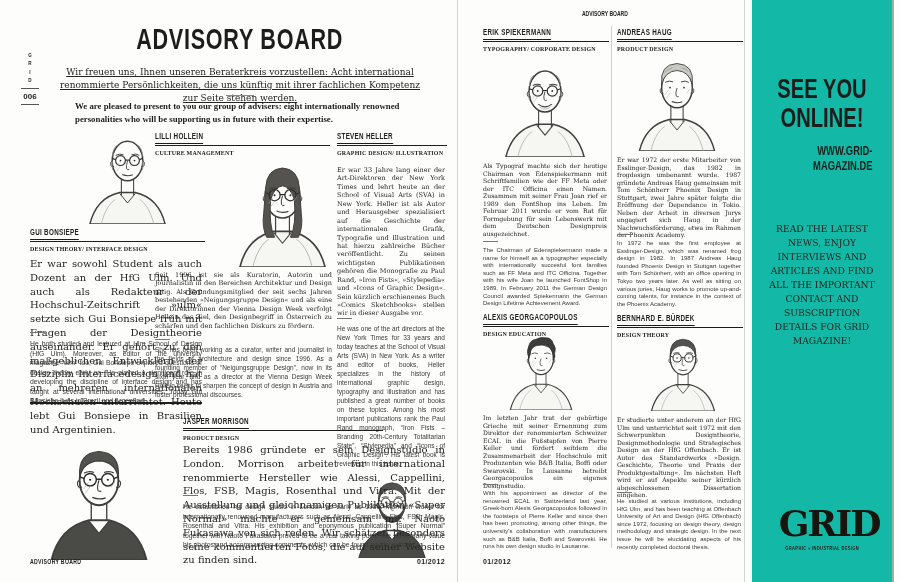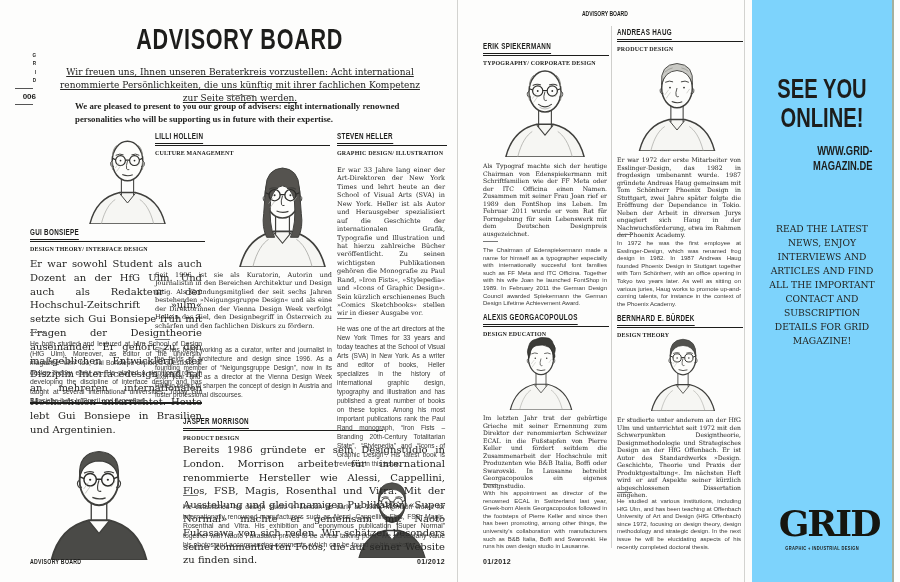--- a/index.html
+++ b/index.html
@@ -18,21 +18,21 @@
   .sm.bio-de{font-size:6.5px;line-height:1.3;}
   .sm.bio-en{font-size:6.5px;line-height:1.38;}
   .xs.bio-de{font-size:6.1px;line-height:1.24;}
   .xs.bio-en{font-size:6.0px;line-height:1.27;}
   .pdiv{border-top:1px solid #777;width:15px;}
   .portrait{display:flex;align-items:flex-end;justify-content:center;}
   .portrait svg{width:100%;height:100%;}
   .vline{border-left:1px solid #d3d3d0;width:0;}
   .footer-label{font-size:7px;letter-spacing:.4px;}
   
-  #marginStrip{left:12px;top:52px;width:24px;text-align:right;}
+  #marginStrip{left:18px;top:52px;width:24px;text-align:center;}
   #marginLetters{font-size:4.6px;font-weight:700;line-height:1.8;letter-spacing:0;}
   .mrule{border-top:1px solid #555;margin:3px 3px;}
   #marginNum{font-size:8px;}
   #pgTitle{left:40px;top:22px;width:400px;text-align:center;font-size:30px;letter-spacing:1px;}
   #introDe{left:58px;top:66px;width:364px;text-align:center;font-family:"DejaVu Serif",serif;font-size:9px;line-height:1.45;color:#242422;text-decoration:underline;}
   #introDiv{left:226px;top:95px;width:28px;border-top:1px solid #8a8a86;}
   #introEn{left:75px;top:100px;width:330px;font-family:"Liberation Serif",serif;font-weight:700;font-size:8.8px;line-height:1.45;}
   #b-portrait{left:55px;top:126px;width:145px;height:98px;}
   #b-head{left:30px;top:227px;width:175px;}
   #b-de{left:30px;top:257px;width:172px;}
@@ -53,21 +53,21 @@
   #m-portrait{left:36px;top:436px;width:126px;height:124px;}
   #m-de{left:183px;top:443px;width:262px;}
   #m-div{left:183px;top:495px;}
   #m-en{left:183px;top:502px;width:262px;}
   #lfootLabel{left:30px;top:558px;}
   #lfootIssue{left:360px;top:558px;width:85px;text-align:right;}
   
   #gutter{left:457px;top:0;height:582px;}
   #rheader{left:520px;top:10px;width:170px;text-align:center;font-size:7px;}
   #coldiv{left:611px;top:26px;height:522px;border-left:1px solid #cfcfcc;}
-  #sp-head{left:483px;top:41px;width:126px;}
+  #sp-head{left:483px;top:27px;width:126px;}
   #sp-portrait{left:489px;top:55px;width:112px;height:102px;}
   #sp-de{left:483px;top:162px;width:124px;}
   #sp-div{left:483px;top:241px;}
   #sp-en{left:483px;top:247px;width:124px;}
   #al-head{left:483px;top:312px;width:126px;}
   #al-portrait{left:494px;top:330px;width:94px;height:80px;}
   #al-de{left:483px;top:414px;width:124px;}
   #al-div{left:483px;top:484px;}
   #al-en{left:483px;top:490px;width:124px;}
   #rfootIssue{left:483px;top:558px;}
@@ -348,21 +348,21 @@
         <path d="M36 48 l4.5 -6 M37.5 52 l5 -7 M61 46 l3.5 -5" stroke="#b0b0aa" stroke-width="0.6"></path>
       </svg>
     </div>
   <div class="abs bio-de xs" id="bu-de">Er studierte unter anderem an der HfG Ulm und unterrichtet seit 1972 mit den Schwerpunkten Designtheorie, Designmethodologie und Strategisches Design an der HfG Offenbach. Er ist Autor des Standardwerks »Design. Geschichte, Theorie und Praxis der Produktgestaltung«. Im nächsten Heft wird er auf Aspekte seiner kürzlich abgeschlossenen Dissertation eingehen.</div>
   <div class="abs pdiv" id="bu-div"></div>
   <div class="abs bio-en xs" id="bu-en">He studied at various institutions, including HfG Ulm, and has been teaching at Offenbach University of Art and Design (HfG Offenbach) since 1972, focusing on design theory, design methodology and strategic design. In the next issue he will be elucidating aspects of his recently completed doctoral thesis.</div>
 
   <div class="abs cond footer-label" id="rfootIssue">01/2012</div>
 
   <div class="abs vline" id="sbLine"></div>
-  <div class="abs" id="sidebar" style="background: #7dd3fc;">
+  <div class="abs" id="sidebar" style="background: #14b8a6;">
     <div class="cond" id="sbHeadline"><span class="cxc">SEE YOU
 ONLINE!</span></div>
     <div class="cond" id="sbUrl"><span class="cxc">WWW.GRID-MAGAZIN.DE</span></div>
     <div id="sbBody">READ THE LATEST NEWS, ENJOY INTERVIEWS AND ARTICLES AND FIND ALL THE IMPORTANT CONTACT AND SUBSCRIPTION DETAILS FOR GRID MAGAZINE!</div>
     <div id="sbLogo">GRID</div>
     <div class="cond" id="sbTagline"><span class="cxc">GRAPHIC + INDUSTRIAL DESIGN</span></div>
   </div>
   <div class="abs" id="sbEdge"></div>
 
 </div>

